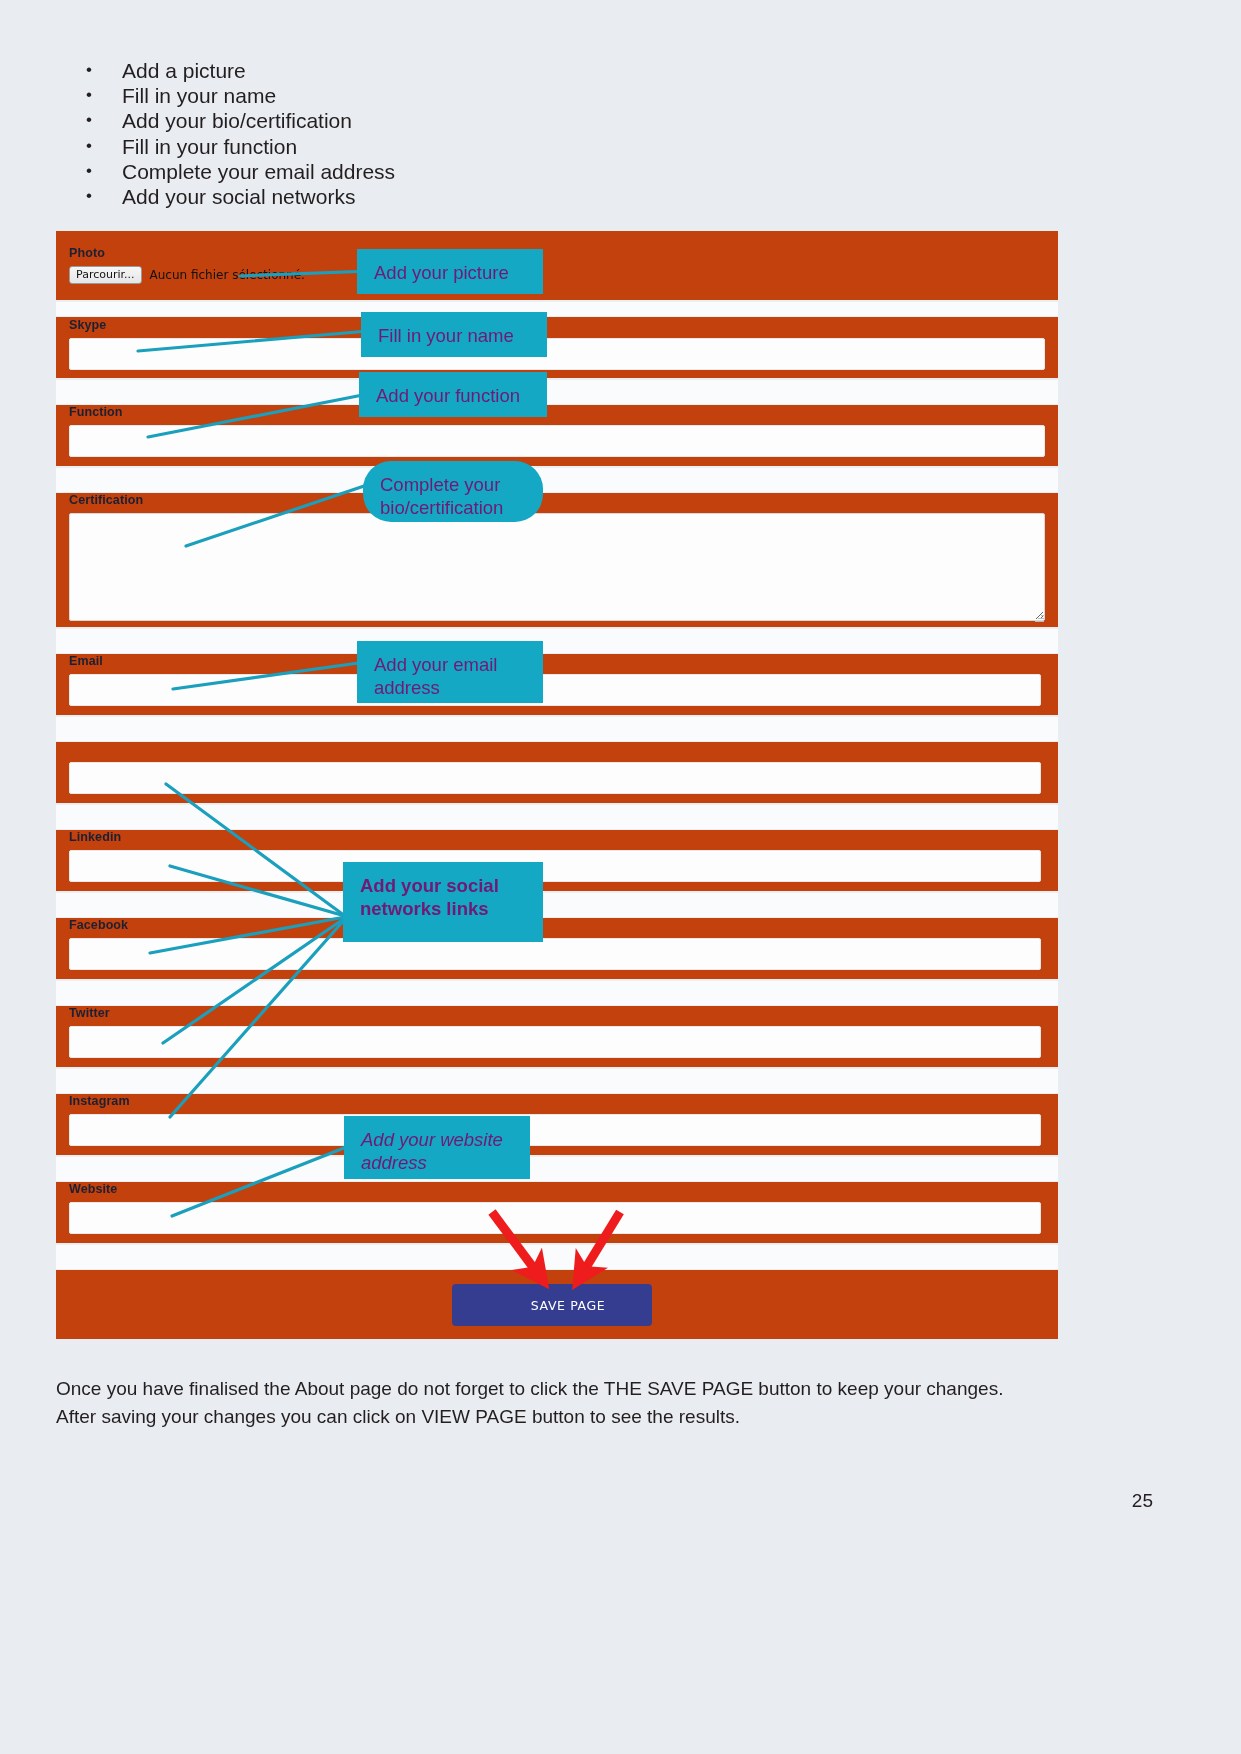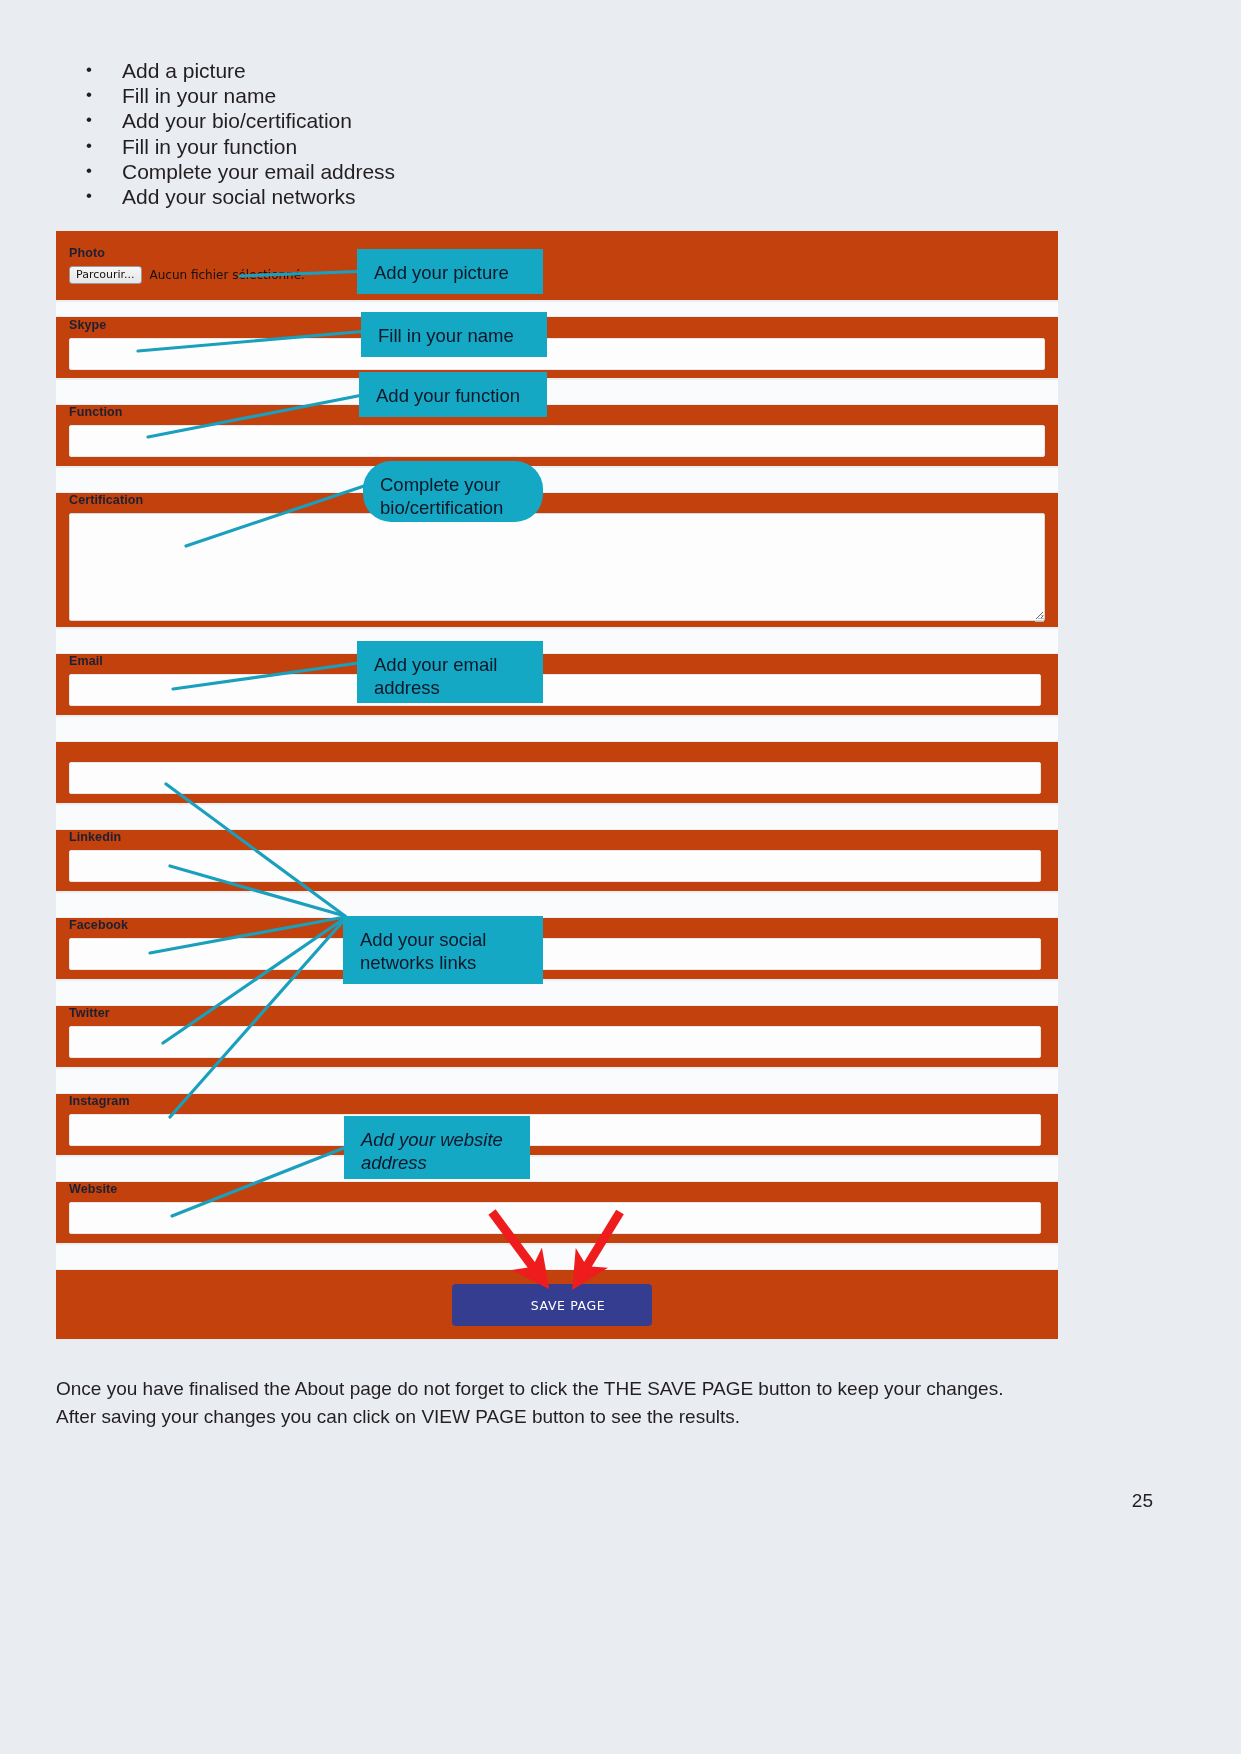--- a/index.html
+++ b/index.html
@@ -115,21 +115,21 @@
     font-size: 12.5px;
     letter-spacing: .6px;
     display: flex; align-items: center; justify-content: center;
     font-family: "DejaVu Sans", sans-serif;
   }
 
   
   .callout {
     position: absolute;
     background: #14a8c4;
-    color: #0f172a;
+    color: #701a75;
     font-size: 18.5px;
     line-height: 23px;
     padding: 12px 0 12px 17px;
     z-index: 6;
   }
 
   
   .overlay {
     position: absolute;
     left: 0; top: 0;
@@ -282,21 +282,21 @@
 </div>
 
 <div class="callout" style="left:363px; top:461px; width:180px; height:61px;border-radius:28px;">
   <span>Complete your bio/certification</span>
 </div>
 
 <div class="callout" style="left:357px; top:641px; width:186px; height:62px;">
   <span>Add your email address</span>
 </div>
 
-<div class="callout" style="left:343px; top:916px; width:200px; height:68px;">
+<div class="callout" style="left:343px; top:862px; width:200px; height:80px;font-weight:bold;">
   <span>Add your social networks  links</span>
 </div>
 
 <div class="callout" style="left:344px; top:1116px; width:186px; height:63px;font-style:italic;">
   <span>Add your website address</span>
 </div>
 
 <svg class="overlay overlay-top" viewBox="0 0 1241 1754">
   <defs>
     <marker id="redhead" markerWidth="4.2" markerHeight="4.2" refX="2.1" refY="2.1" orient="auto">

